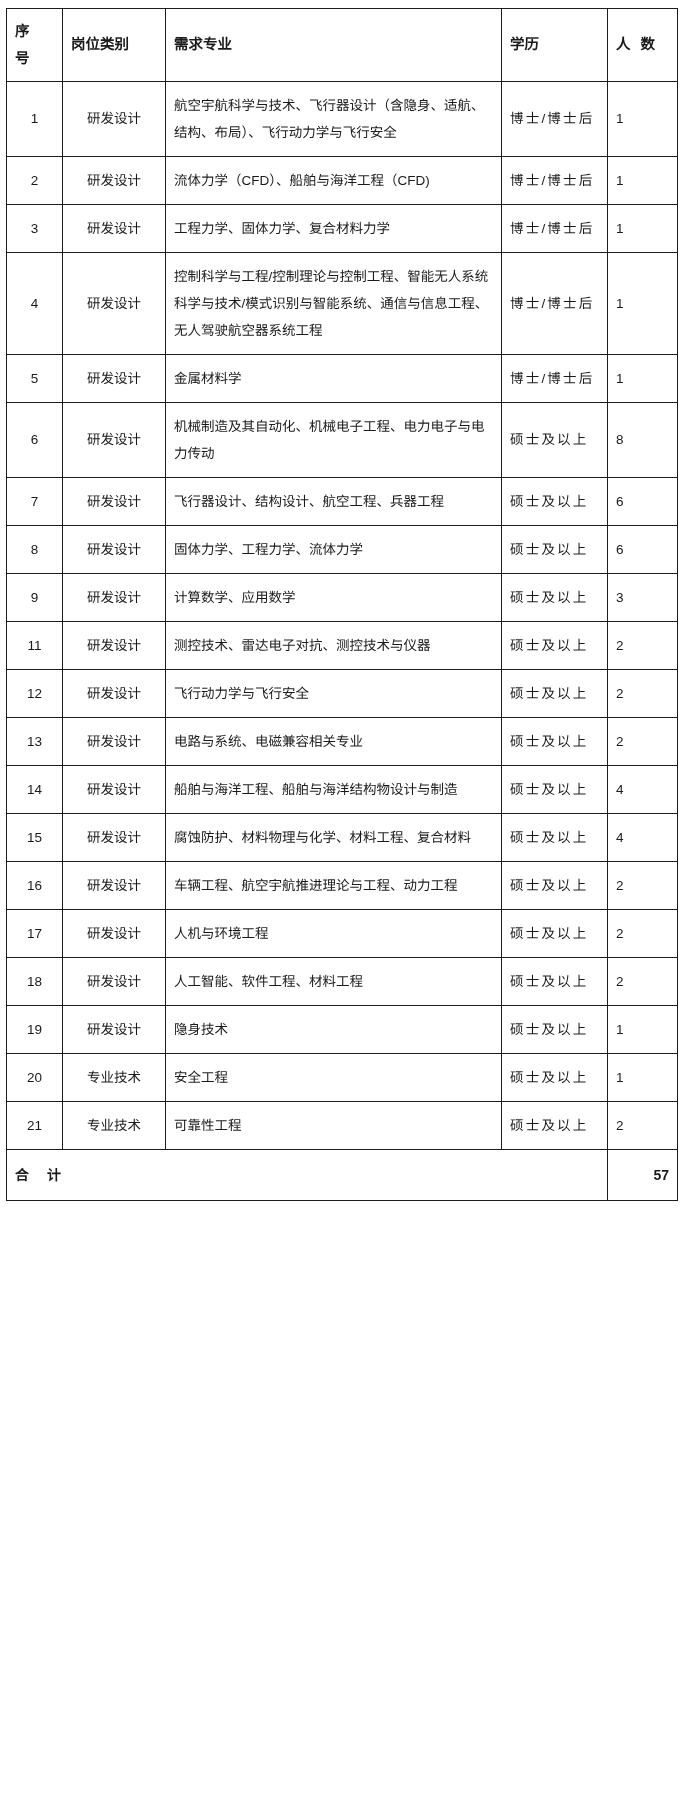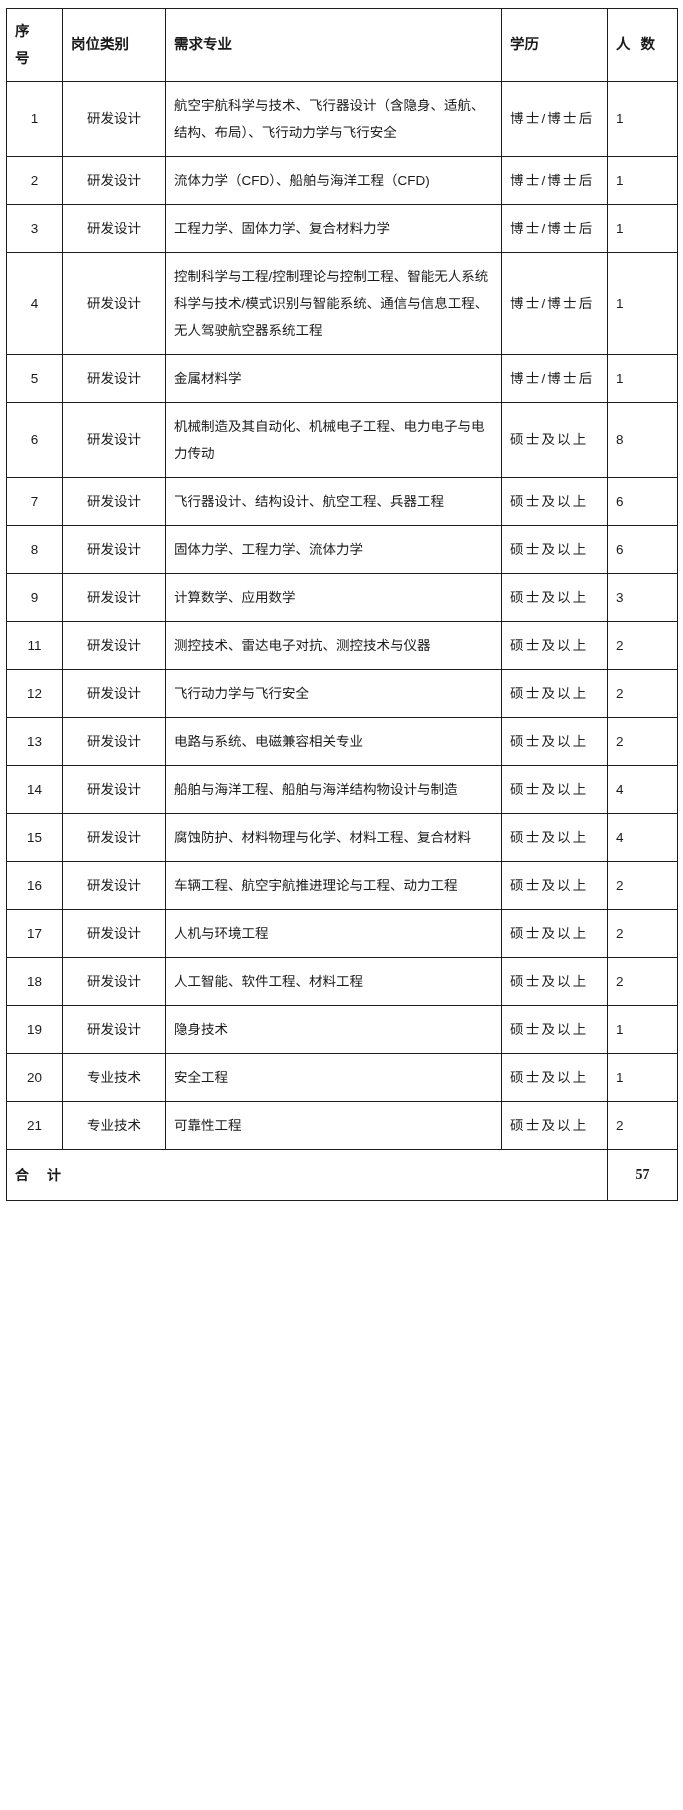--- a/index.html
+++ b/index.html
@@ -98,25 +98,24 @@
     font-size: 14px;
     margin-left: 32px;
   }
   td.total-label {
     text-align: left;
     padding-left: 10px;
     letter-spacing: 0;
   }
   td.total-label .gap { display: inline-block; width: 18px; }
   td.total-count {
-    text-align: center;
+    text-align: right;
     padding-left: 14px;
     font-weight: 400;
     font-size: 13px;
-    font-family: Liberation Serif, serif;
   }
   .hdr-stack-line { display: block; }
 </style>
 </head>
 <body>
 
 <div class="sheet">
   <table class="job-table">
     <colgroup>
       <col class="c-no">

